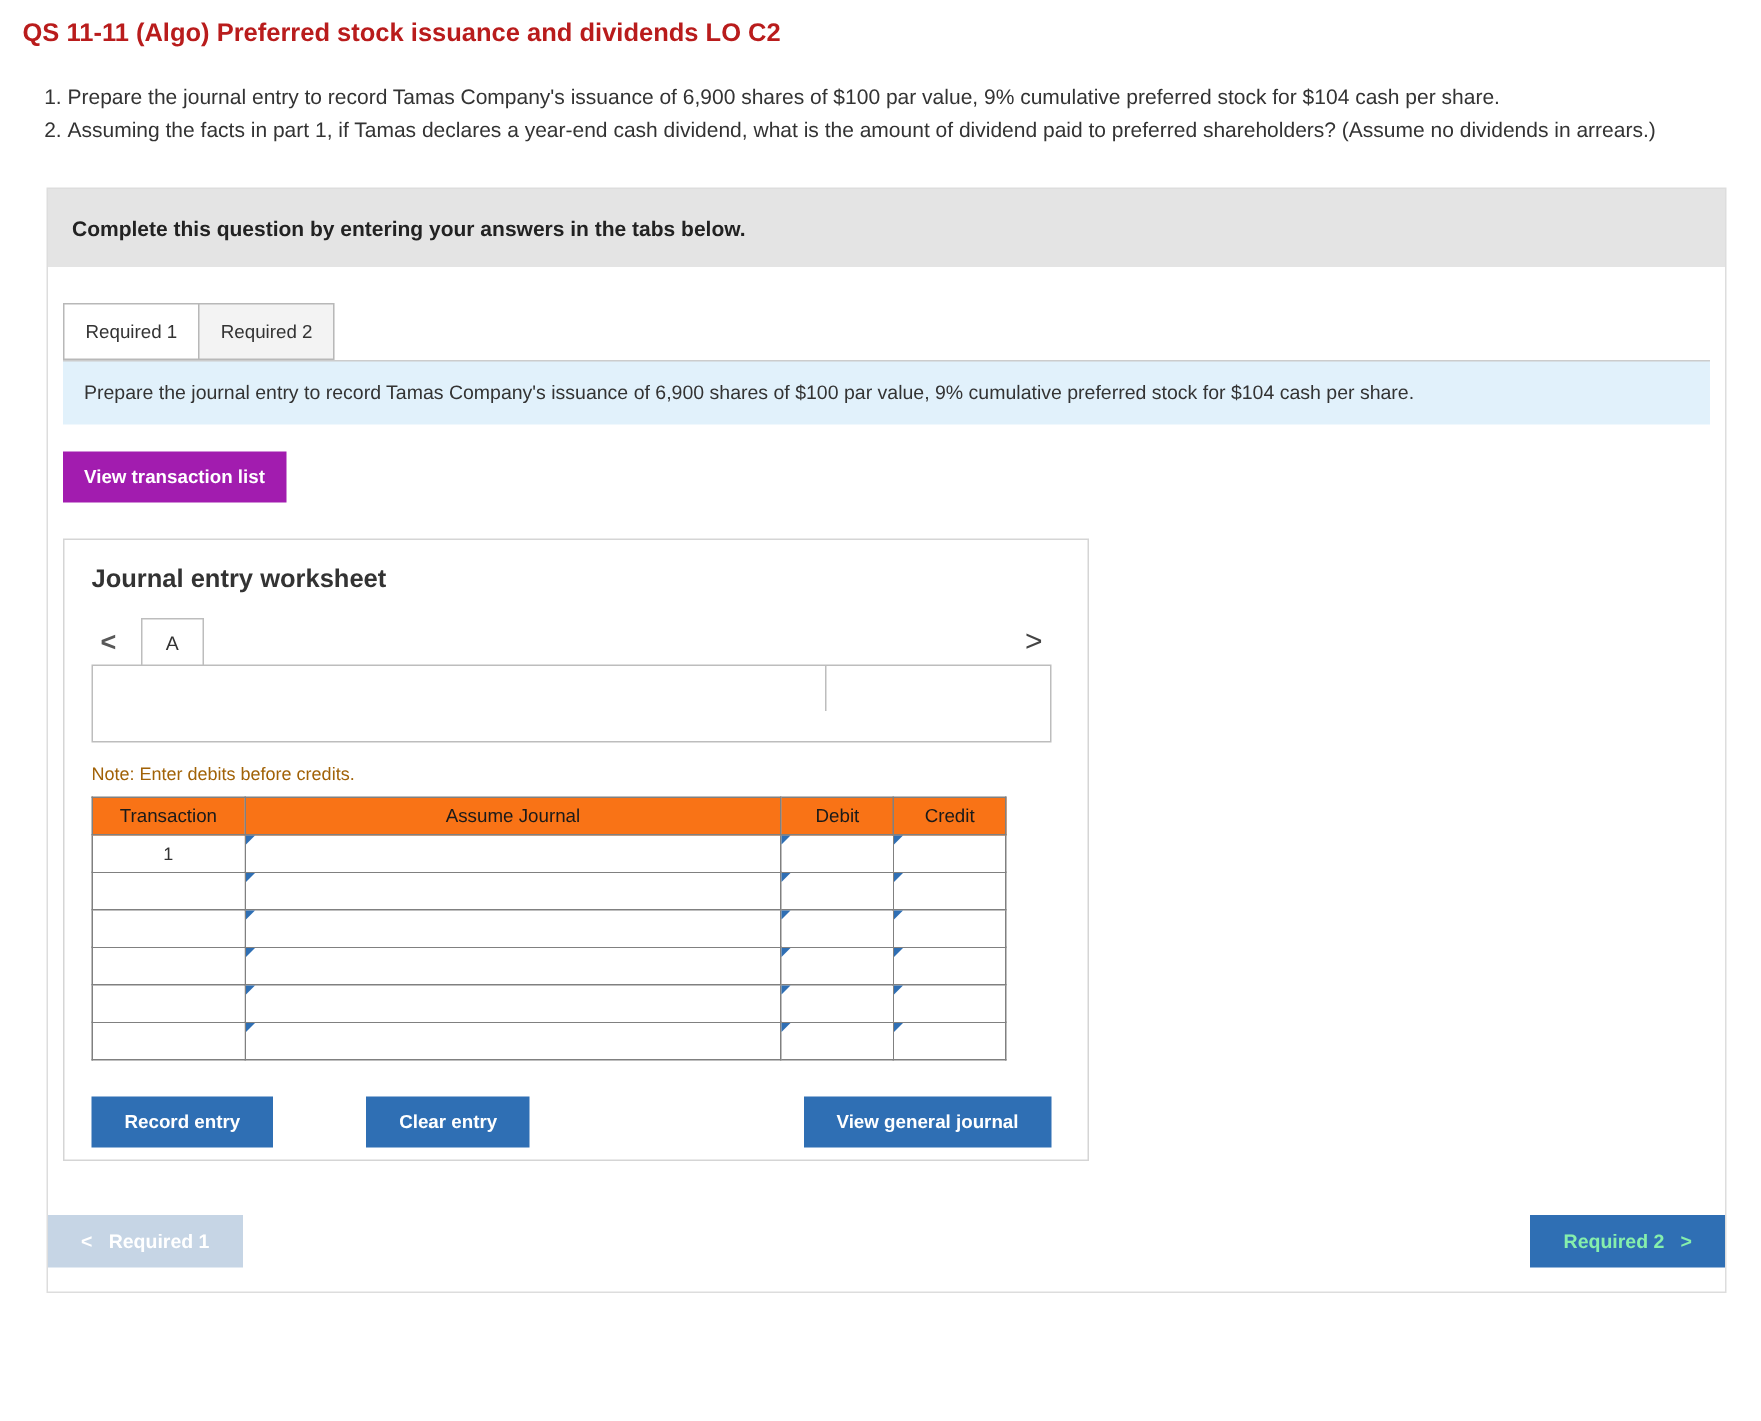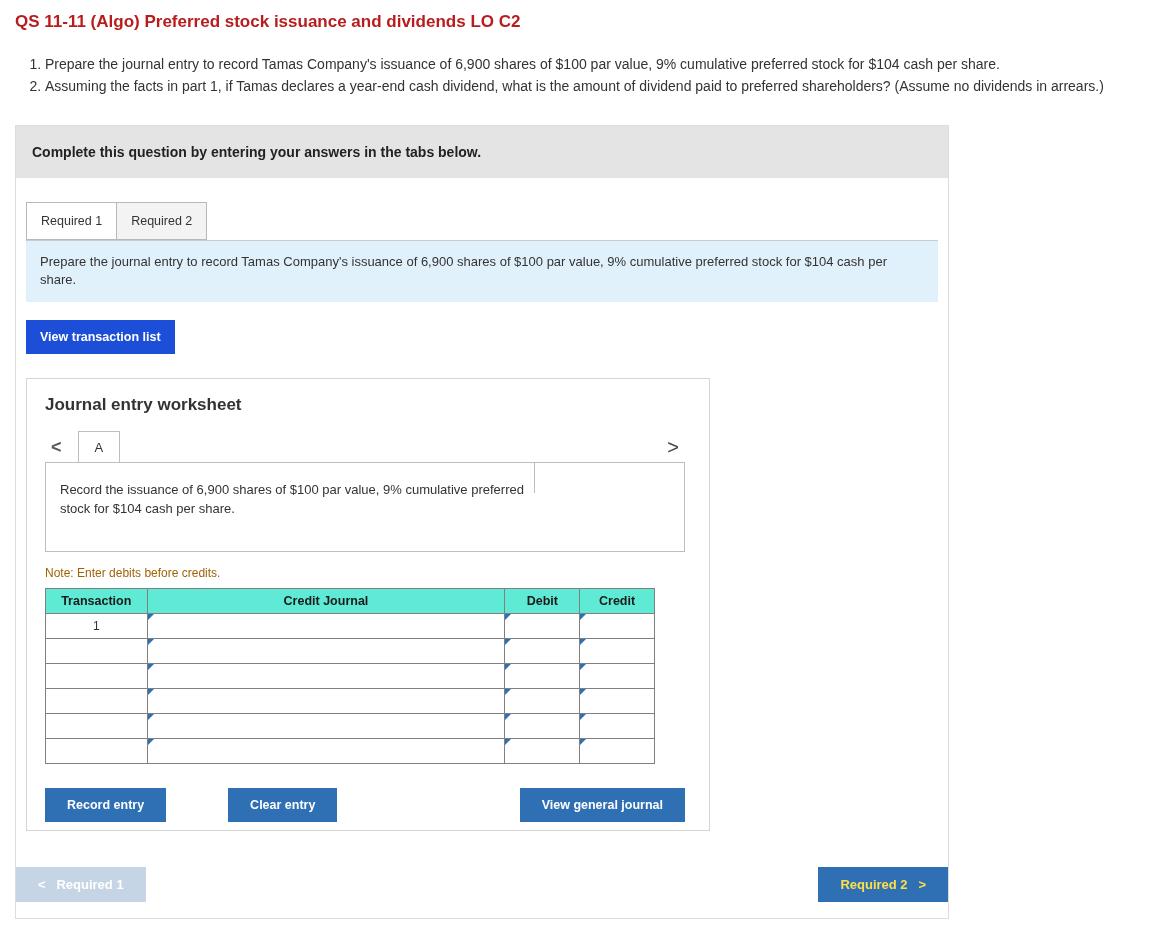--- a/index.html
+++ b/index.html
@@ -1,51 +1,51 @@
 <!DOCTYPE html>
 <html><head>
 <meta charset="utf-8">
 <style>
   * { box-sizing: border-box; margin: 0; padding: 0; }
   body { font-family: Arial, Helvetica, sans-serif; font-size: 14px; color: #333; background: #fff; padding: 12px 15px; }
   .question-title { font-size: 17px; font-weight: bold; color: #b91c1c; margin-bottom: 22px; }
   .problem-list { margin-left: 30px; margin-bottom: 28px; line-height: 1.45; color: #333; }
   .problem-list li { margin-bottom: 2px; }
-  .outer-box { border: 1px solid #ddd; width: 934px; }
+  .outer-box { border: 1px solid #ddd; width: 1120px; margin-left: 16px; }
   .instruction-bar { background: #e4e4e4; padding: 18px 16px; font-weight: bold; font-size: 14px; color: #222; }
   .tabs-row { display: flex; align-items: flex-end; padding: 24px 10px 0 10px; }
   .tab { border: 1px solid #b8b8b8; padding: 11px 14px; font-size: 12.5px; color: #333; background: #fff; cursor: pointer; margin-right: -1px; }
   .tab.inactive { background: #f3f3f3; }
   .tab-instruction { background: #e1f1fb; padding: 12px 14px; font-family: Verdana, Geneva, sans-serif; font-size: 13px; line-height: 1.45; color: #333; border-top: 1px solid #ccc; margin: 0 10px; }
-  .view-trans-btn { display: inline-block; margin: 18px 10px 0 10px; background: #1d4ed8; color: #fff; font-size: 12.5px; font-weight: bold; padding: 10px 14px; border: none; cursor: pointer; }
+  .view-trans-btn { display: inline-block; margin: 18px 10px 0 10px; background: #a21caf; color: #fff; font-size: 12.5px; font-weight: bold; padding: 10px 14px; border: none; cursor: pointer; }
   .worksheet-box { border: 1px solid #d5d5d5; margin: 24px 10px 14px 10px; padding: 16px 18px 8px 18px; width: 684px; }
   .ws-title { font-family: Verdana, Geneva, sans-serif; font-weight: bold; font-size: 17px; margin-bottom: 16px; }
   .ws-nav-row { display: flex; align-items: center; width: 640px; }
   .ws-arrow { font-size: 18px; color: #585858; padding: 0 6px; cursor: pointer; font-weight: bold; }
   .ws-arrow.right { margin-left: auto; font-weight: normal; font-size: 20px; color: #444; }
   .ws-tab { border: 1px solid #bdbdbd; border-bottom: none; padding: 8px 16px; font-family: Verdana, Geneva, sans-serif; font-size: 13px; margin-left: 10px; }
   .ws-desc-box { border: 1px solid #bdbdbd; padding: 18px 14px 32px 14px; width: 640px; margin-top: -1px; font-family: Verdana, Geneva, sans-serif; font-size: 13px; line-height: 1.45; }
   .ws-desc-box .spacer { width: 150px; border-left: 1px solid #bdbdbd; height: 30px; float: right; margin: -18px -14px 0 0; }
   .ws-note { font-family: Verdana, Geneva, sans-serif; font-size: 12px; color: #a16207; margin-top: 14px; margin-bottom: 8px; }
   .je-table { border-collapse: collapse; width: 610px; }
-  .je-table th { background: #5eead4; border: 1px solid #808080; font-family: Verdana, Geneva, sans-serif; font-size: 12.5px; font-weight: bold; padding: 5px 8px; color: #1a1a1a; }
+  .je-table th { background: #f97316; border: 1px solid #808080; font-family: Verdana, Geneva, sans-serif; font-size: 12.5px; font-weight: normal; padding: 5px 8px; color: #1a1a1a; }
   .je-table td { border: 1px solid #808080; height: 25px; font-family: Verdana, Geneva, sans-serif; font-size: 12px; text-align: center; position: relative; background: #fff; }
   .je-table .th-trans { width: 95px; }
   .je-table .th-gj { width: 335px; }
   .je-table .th-d { width: 70px; }
   .je-table .th-c { width: 70px; }
   .corner-tick { position: absolute; top: 0; left: 0; width: 0; height: 0; border-top: 6px solid #2f6fb4; border-right: 6px solid transparent; }
   .btn-row { margin-top: 24px; display: flex; width: 640px; }
   .btn { background: #2f6fb4; color: #fff; font-size: 12.5px; font-weight: bold; padding: 10px 22px; border: none; cursor: pointer; font-family: Arial, sans-serif; }
   .btn.record { margin-right: 62px; }
   .btn.view { margin-left: auto; }
   .nav-bottom { display: flex; justify-content: space-between; gap: 26px; padding: 22px 0 16px 0; }
   .nav-btn { font-size: 13px; font-weight: bold; padding: 10px 22px; border: none; cursor: pointer; }
   .nav-btn.prev { background: #c6d5e5; color: #fff; }
-  .nav-btn.next { background: #2f6fb4; color: #fde047; }
+  .nav-btn.next { background: #2f6fb4; color: #86efac; }
   .chev { font-weight: bold; }
 </style>
 </head>
 <body>
 
 <div class="question-title">QS 11-11 (Algo) Preferred stock issuance and dividends LO C2</div>
 
 <ol class="problem-list">
   <li>
     <span>Prepare the journal entry to record Tamas Company's issuance of 6,900 shares of $100 par value, 9% cumulative preferred stock for $104 cash per share.</span>
@@ -71,30 +71,29 @@
     <div class="ws-title">Journal entry worksheet</div>
 
     <div class="ws-nav-row">
       <span class="ws-arrow">&lt;</span>
       <span class="ws-tab">A</span>
       <span class="ws-arrow right">&gt;</span>
     </div>
 
     <div class="ws-desc-box">
       <div class="spacer"></div>
-      <span>Record the issuance of 6,900 shares of $100 par value, 9% cumulative preferred stock for $104 cash per share.</span>
     </div>
 
     <div class="ws-note">Note: Enter debits before credits.</div>
 
     <table class="je-table">
       <thead>
         <tr>
           <th class="th-trans">Transaction</th>
-          <th class="th-gj">Credit Journal</th>
+          <th class="th-gj">Assume Journal</th>
           <th class="th-d">Debit</th>
           <th class="th-c">Credit</th>
         </tr>
       </thead>
       <tbody>
         <tr>
           <td>1</td>
           <td>
               <span class="corner-tick"></span>
             </td>

